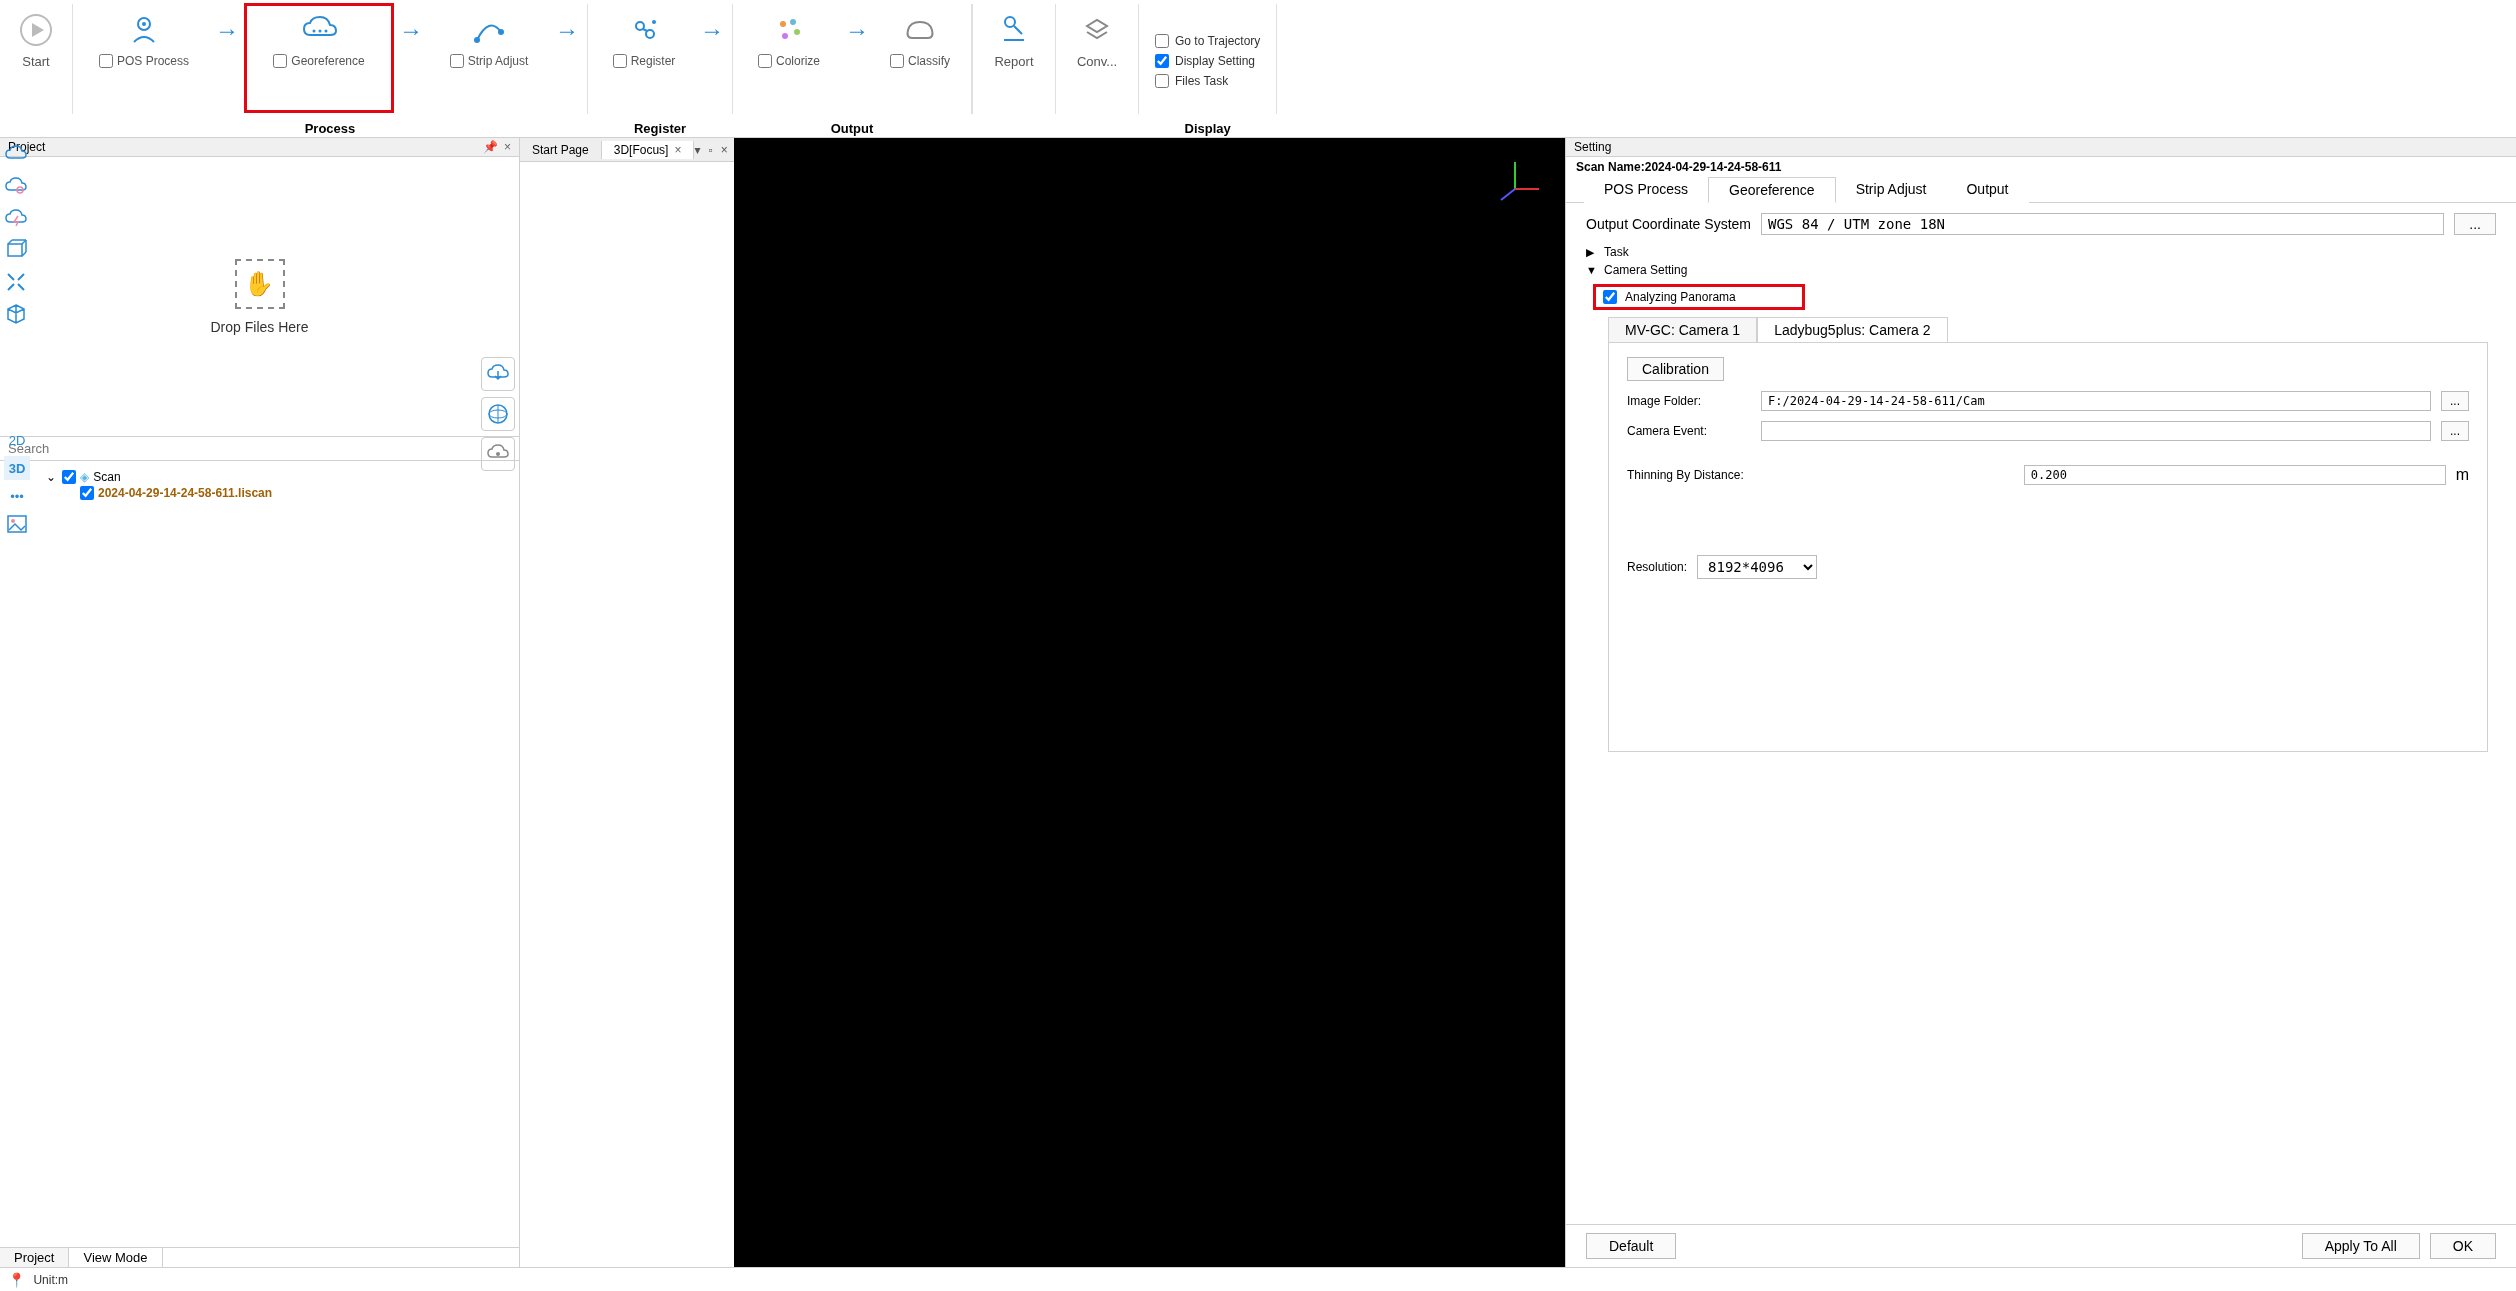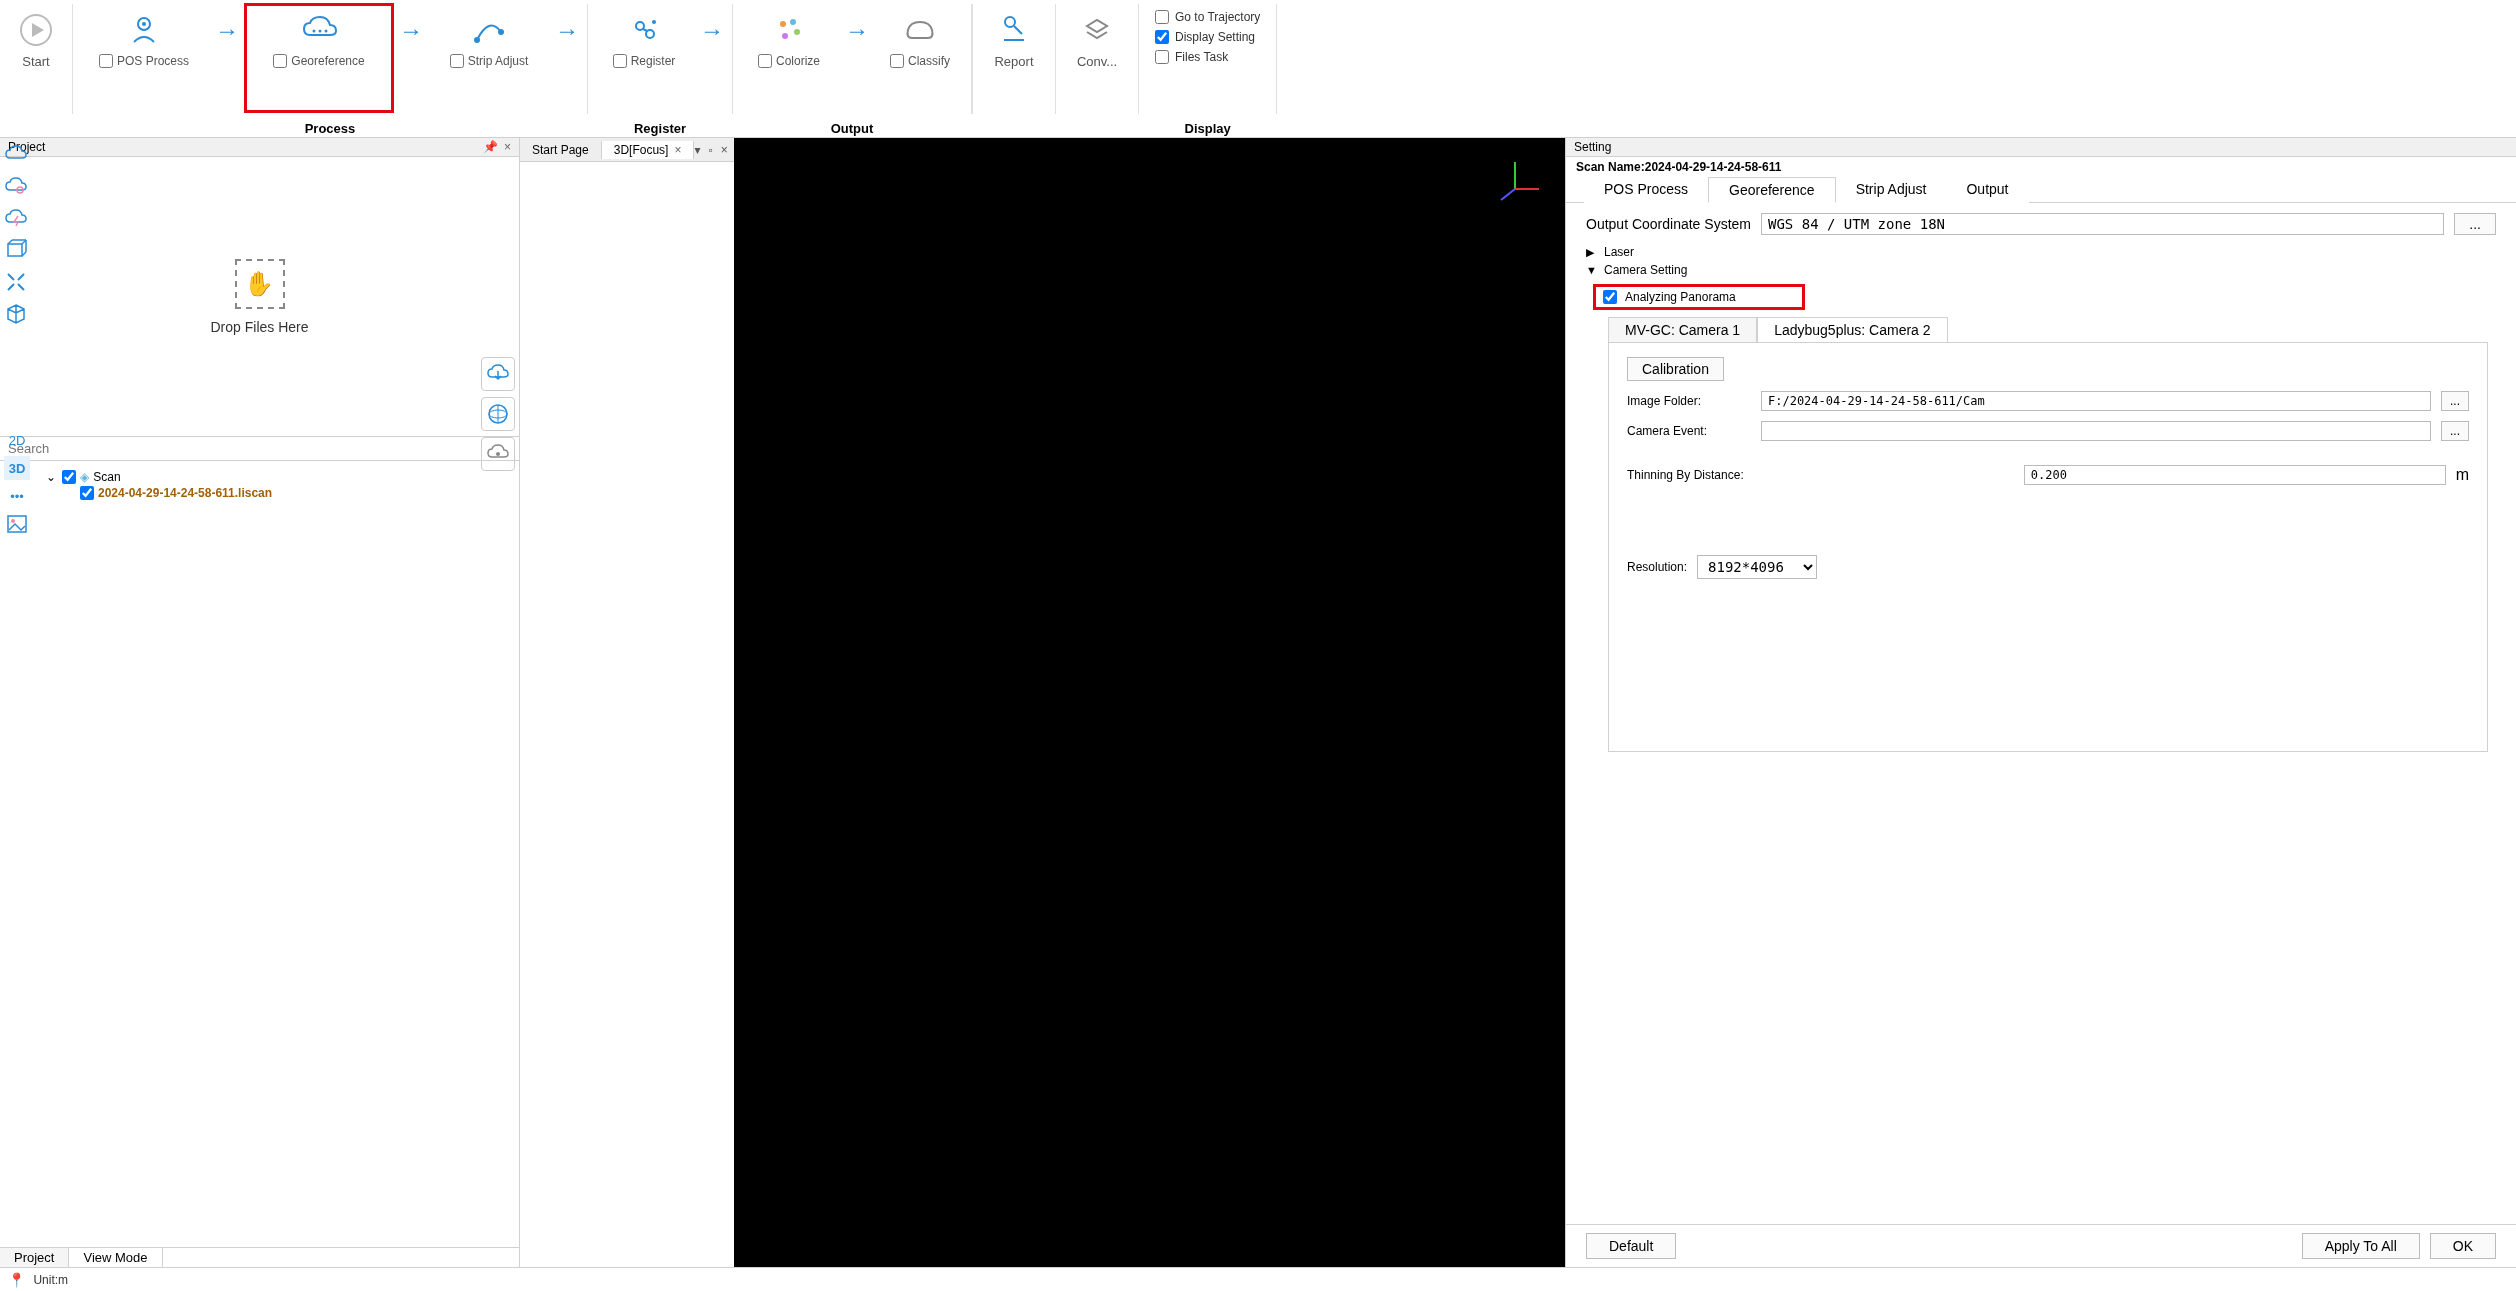--- a/index.html
+++ b/index.html
@@ -11,21 +11,21 @@
 .ribbon-group-items { display: flex; align-items: flex-start; gap: 4px; flex:1;}
 .ribbon-group-label { font-size: 13px; height: 20px; display:flex; align-items:center; color:#000;}
 .ribbon-group-label.bold { font-weight: bold; }
 .rsep { width:1px; background:#e0e0e0; height: 110px; margin-top:4px;}
 .rbtn { display: flex; flex-direction: column; align-items: center; width: 90px; padding-top: 6px; cursor: pointer; color:#555;}
 .rbtn .icon { width: 40px; height: 40px; display:flex; align-items:center; justify-content:center;}
 .rbtn .lbl { font-size: 13px; margin-top: 4px; color:#555; display:flex; align-items:center; gap:4px;}
 .rbtn .lbl input[type=checkbox]{width:14px;height:14px;}
 .arrow { color:#2a8bd6; font-size: 24px; padding: 10px 2px 0 2px;}
 .highlight-red { outline: 3px solid #e30613; outline-offset: -2px; }
-.chk-list { display:flex; flex-direction: column; gap: 6px; padding: 6px 10px;}
+.chk-list { display:flex; flex-direction: column; gap: 6px; padding: 6px 10px; margin-top: 24px;}
 .chk-list label{display:flex; align-items:center; gap:6px; font-size:13px; color:#333;}
 .chk-list input[type=checkbox]{width:14px;height:14px;}
 
 
 .workspace { display:flex; height: calc(100% - 138px - 24px); }
 
 
 .project-panel { width: 520px; border-right: 1px solid #d0d0d0; display:flex; flex-direction:column; position:relative;}
 .panel-title { background:#f0f0f0; border-bottom:1px solid #d0d0d0; padding: 2px 8px; font-size:13px; display:flex; align-items:center; justify-content:space-between;}
 .panel-title .pins { font-size:11px; color:#666; display:flex; gap:6px;}
@@ -441,21 +441,21 @@
     <div class="sbody">
       <div class="row">
         <label class="lab">Output Coordinate System</label>
         <input type="text" style="flex: 1 1 0%;" value="WGS 84 / UTM zone 18N">
         <button class="dots-btn">...</button>
       </div>
 
       <div class="collapsible">
         <div class="chead">
             <span class="tri">▶</span>
-            <span>Laser</span>
+            <span>Task</span>
           </div>
       </div>
 
       <div class="collapsible">
         <div class="chead">
             <span class="tri">▼</span>
             <span>Camera Setting</span>
           </div>
         <div class="cbody">
           <div class="ap-row highlight-red">

